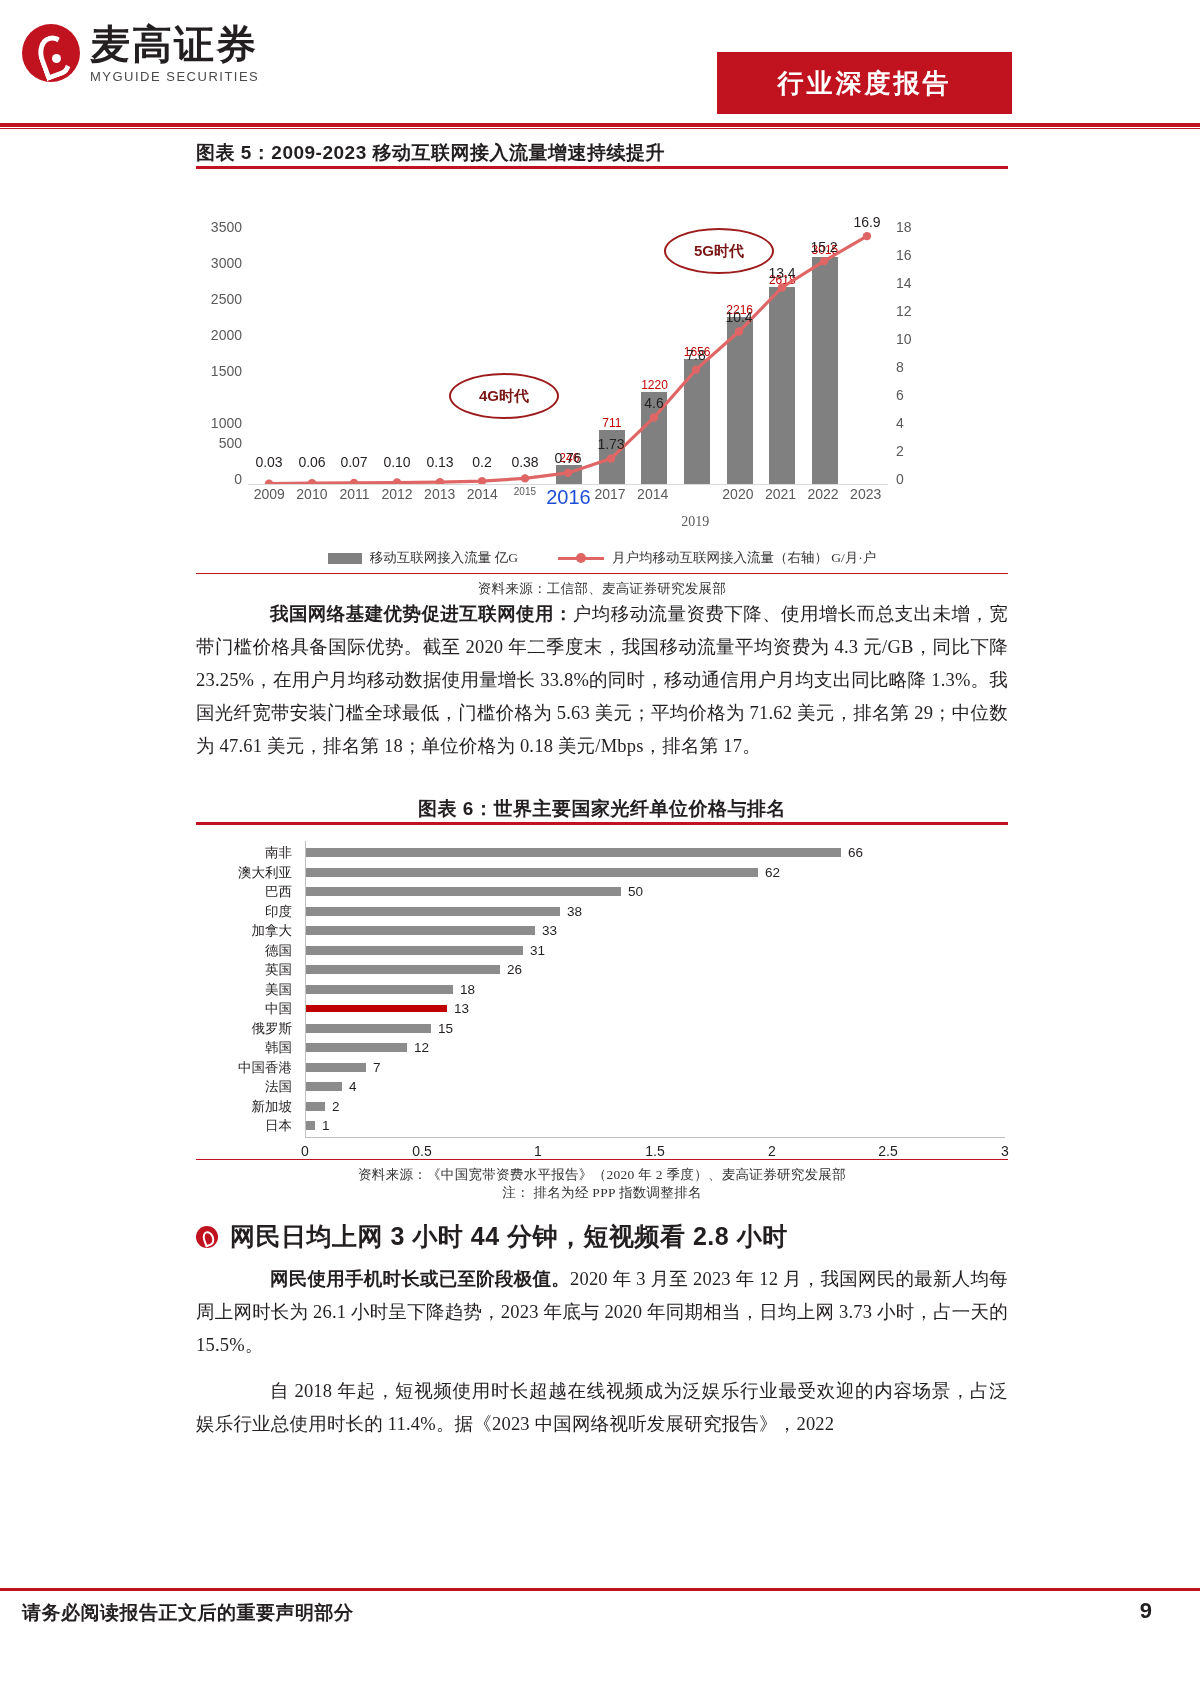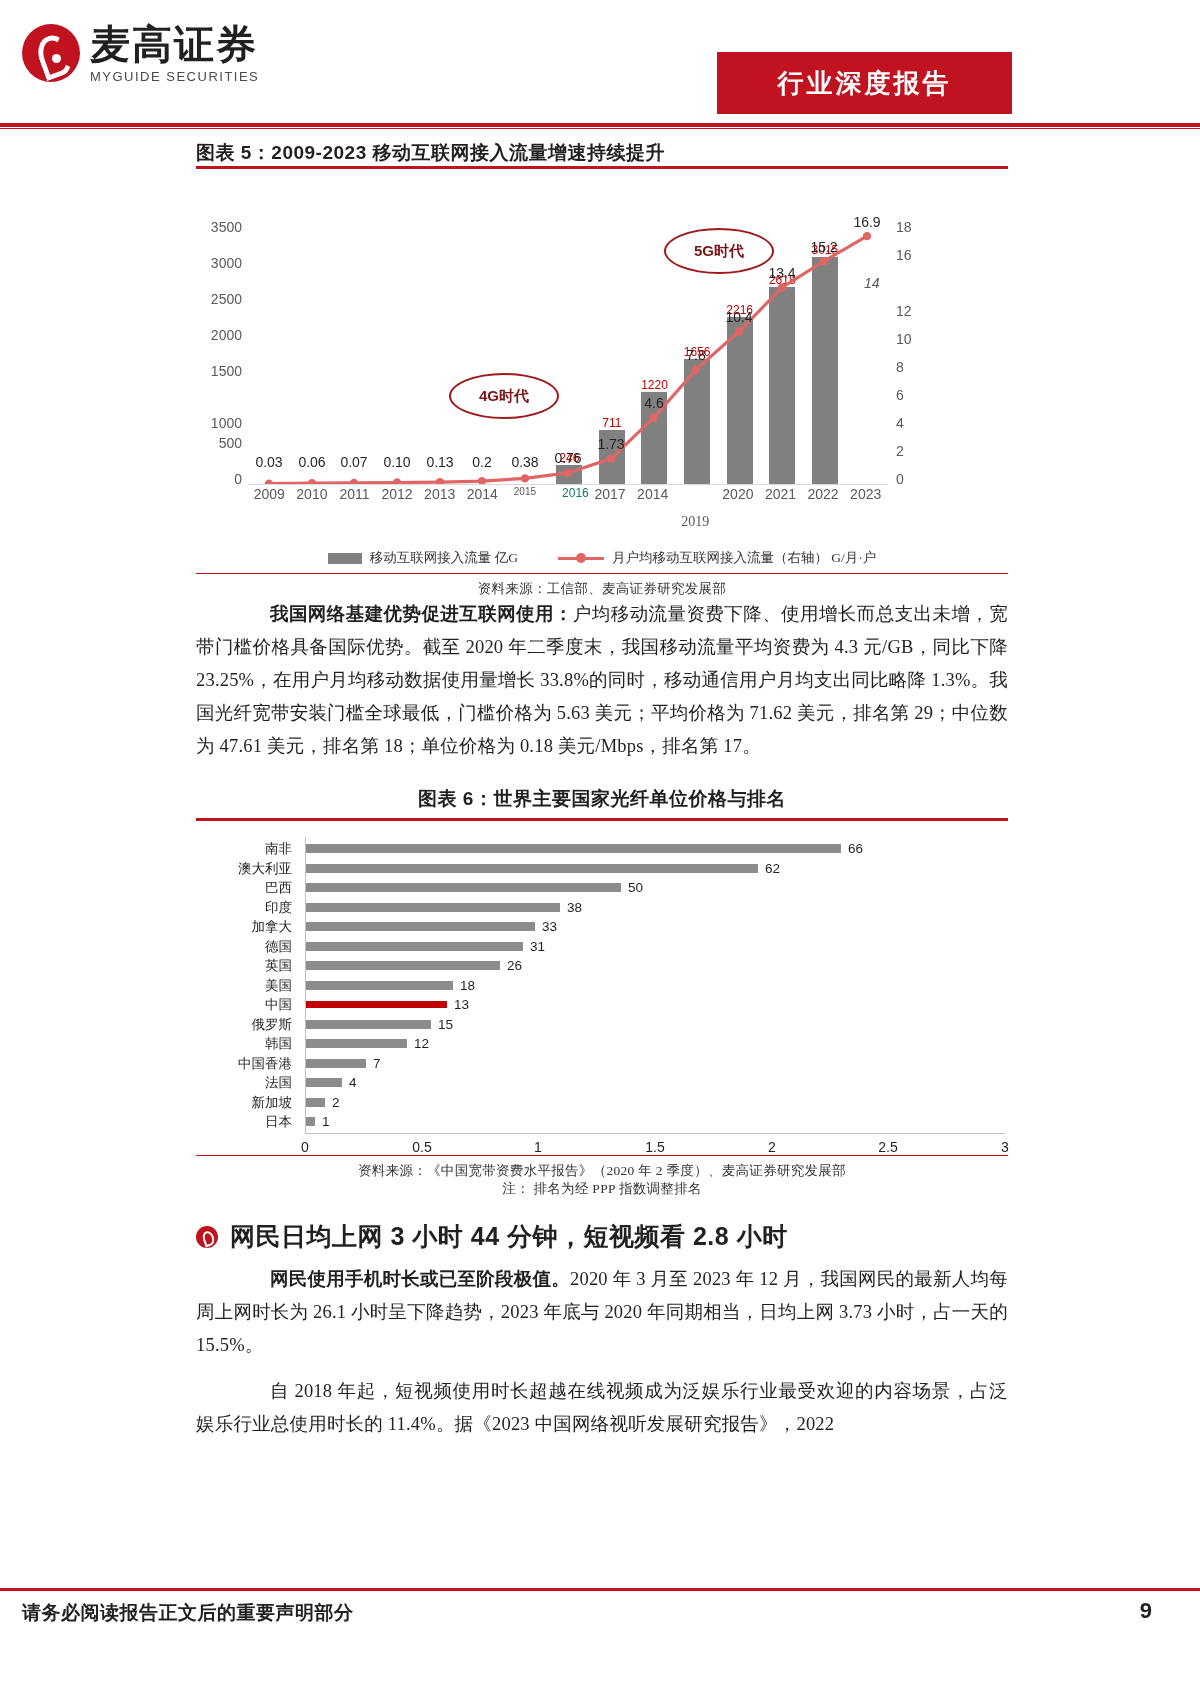--- a/index.html
+++ b/index.html
@@ -149,21 +149,21 @@
       <div class="y-left-lab" style="left:0px;top:82px;">3000</div>
       <div class="y-left-lab" style="left:0px;top:118px;">2500</div>
       <div class="y-left-lab" style="left:0px;top:154px;">2000</div>
       <div class="y-left-lab" style="left:0px;top:190px;">1500</div>
       <div class="y-left-lab" style="left:0px;top:242px;">1000</div>
       <div class="y-left-lab" style="left:0px;top:262px;">500</div>
       <div class="y-left-lab" style="left:0px;top:298px;">0</div>
 
       <div class="y-right-lab" style="left:700px;top:46px;">18</div>
       <div class="y-right-lab" style="left:700px;top:74px;">16</div>
-      <div class="y-right-lab" style="left:668px;top:102px;font-style:italic;">14</div>
+      <div class="y-right-lab" style="left:700px;top:102px;">14</div>
       <div class="y-right-lab" style="left:700px;top:130px;">12</div>
       <div class="y-right-lab" style="left:700px;top:158px;">10</div>
       <div class="y-right-lab" style="left:700px;top:186px;">8</div>
       <div class="y-right-lab" style="left:700px;top:214px;">6</div>
       <div class="y-right-lab" style="left:700px;top:242px;">4</div>
       <div class="y-right-lab" style="left:700px;top:270px;">2</div>
       <div class="y-right-lab" style="left:700px;top:298px;">0</div>
 
       <div class="axis-line" style="left:52px;top:311px;width:640px;height:1px;"></div>
 
@@ -245,21 +245,21 @@
       </div>
 
       <div style="position:absolute;left:52px;top:313px;width:640px;height:22px;">
         <div style="position:absolute;left:0px;width:42.6px;text-align:center;font-family:'Liberation Sans',sans-serif;font-size:14px;color:#595959;">2009</div>
         <div style="position:absolute;left:42.6px;width:42.6px;text-align:center;font-family:'Liberation Sans',sans-serif;font-size:14px;color:#595959;">2010</div>
         <div style="position:absolute;left:85.2px;width:42.6px;text-align:center;font-family:'Liberation Sans',sans-serif;font-size:14px;color:#595959;">2011</div>
         <div style="position:absolute;left:127.8px;width:42.6px;text-align:center;font-family:'Liberation Sans',sans-serif;font-size:14px;color:#595959;">2012</div>
         <div style="position:absolute;left:170.4px;width:42.6px;text-align:center;font-family:'Liberation Sans',sans-serif;font-size:14px;color:#595959;">2013</div>
         <div style="position:absolute;left:213px;width:42.6px;text-align:center;font-family:'Liberation Sans',sans-serif;font-size:14px;color:#595959;">2014</div>
         <div style="position:absolute;left:255.6px;width:42.6px;text-align:center;font-family:'Liberation Sans',sans-serif;font-size:10px;color:#595959;">2015</div>
-        <div style="position:absolute;left:298.2px;width:42.6px;text-align:right;font-family:'Liberation Sans',sans-serif;font-size:12px;color:#0f766e;">2016</div>
+        <div style="position:absolute;left:298.2px;width:42.6px;text-align:right;font-family:'Liberation Sans',sans-serif;font-size:20px;color:#1d4ed8;">2016</div>
         <div style="position:absolute;left:340.8px;width:42.6px;text-align:center;font-family:'Liberation Sans',sans-serif;font-size:14px;color:#595959;">2017</div>
         <div style="position:absolute;left:383.4px;width:42.6px;text-align:center;font-family:'Liberation Sans',sans-serif;font-size:14px;color:#595959;">2014</div>
         <div style="position:absolute;left:426px;width:42.6px;text-align:center;font-family:Liberation Serif, serif;font-size:14px;color:#595959;margin-top:28px;">2019</div>
         <div style="position:absolute;left:468.6px;width:42.6px;text-align:center;font-family:'Liberation Sans',sans-serif;font-size:14px;color:#595959;">2020</div>
         <div style="position:absolute;left:511.2px;width:42.6px;text-align:center;font-family:'Liberation Sans',sans-serif;font-size:14px;color:#595959;">2021</div>
         <div style="position:absolute;left:553.8px;width:42.6px;text-align:center;font-family:'Liberation Sans',sans-serif;font-size:14px;color:#595959;">2022</div>
         <div style="position:absolute;left:596.4px;width:42.6px;text-align:center;font-family:'Liberation Sans',sans-serif;font-size:14px;color:#595959;">2023</div>
       </div>
 
       <div class="callout" style="left:253px;top:200px;width:106px;height:42px;">4G时代</div>
@@ -277,21 +277,21 @@
 
     <div class="fig-rule-thin"></div>
     <div class="src" style="padding-top:6px;">资料来源：工信部、麦高证券研究发展部</div>
   </div>
 
   <div class="para" style="position:absolute;left:196px;top:598px;width:812px;text-indent:74px;">
     <b>我国网络基建优势促进互联网使用：</b><span>户均移动流量资费下降、使用增长而总支出未增，宽带门槛价格具备国际优势。截至 2020 年二季度末，我国移动流量平均资费为 4.3 元/GB，同比下降 23.25%，在用户月均移动数据使用量增长 33.8%的同时，移动通信用户月均支出同比略降 1.3%。我国光纤宽带安装门槛全球最低，门槛价格为 5.63 美元；平均价格为 71.62 美元，排名第 29；中位数为 47.61 美元，排名第 18；单位价格为 0.18 美元/Mbps，排名第 17。</span>
   </div>
 
   <div class="fig6">
-    <div class="fig-title" style="text-align:center;padding-bottom:6px;">图表 6：世界主要国家光纤单位价格与排名</div>
+    <div class="fig-title" style="text-align:center;margin-top:10px;">图表 6：世界主要国家光纤单位价格与排名</div>
     <div class="fig-rule"></div>
 
     <div class="fig6-box">
 
       <div class="h-row" style="top:14px;">
         <div class="h-name">南非</div>
         <div class="h-bar" style="width:535px;"></div>
         <div class="h-val" style="left:652px;">66</div>
       </div>
       <div class="h-row" style="top:33.5px;">

